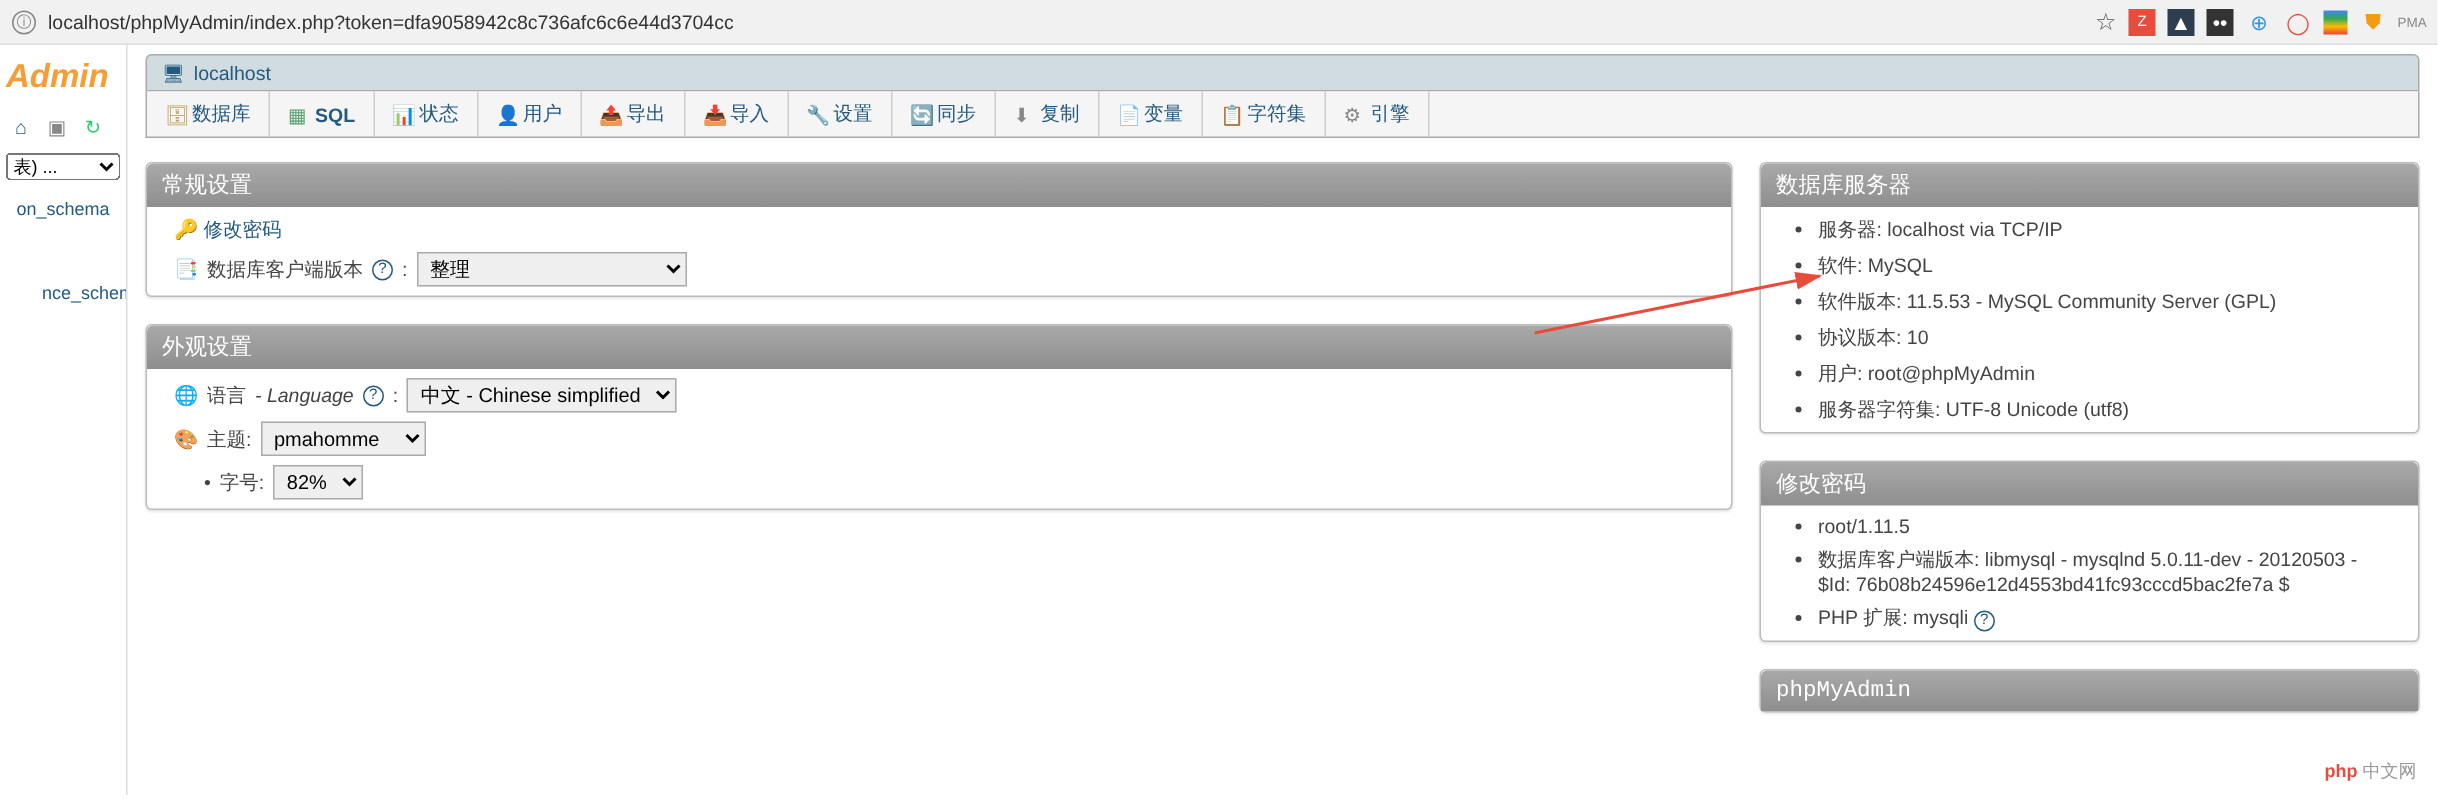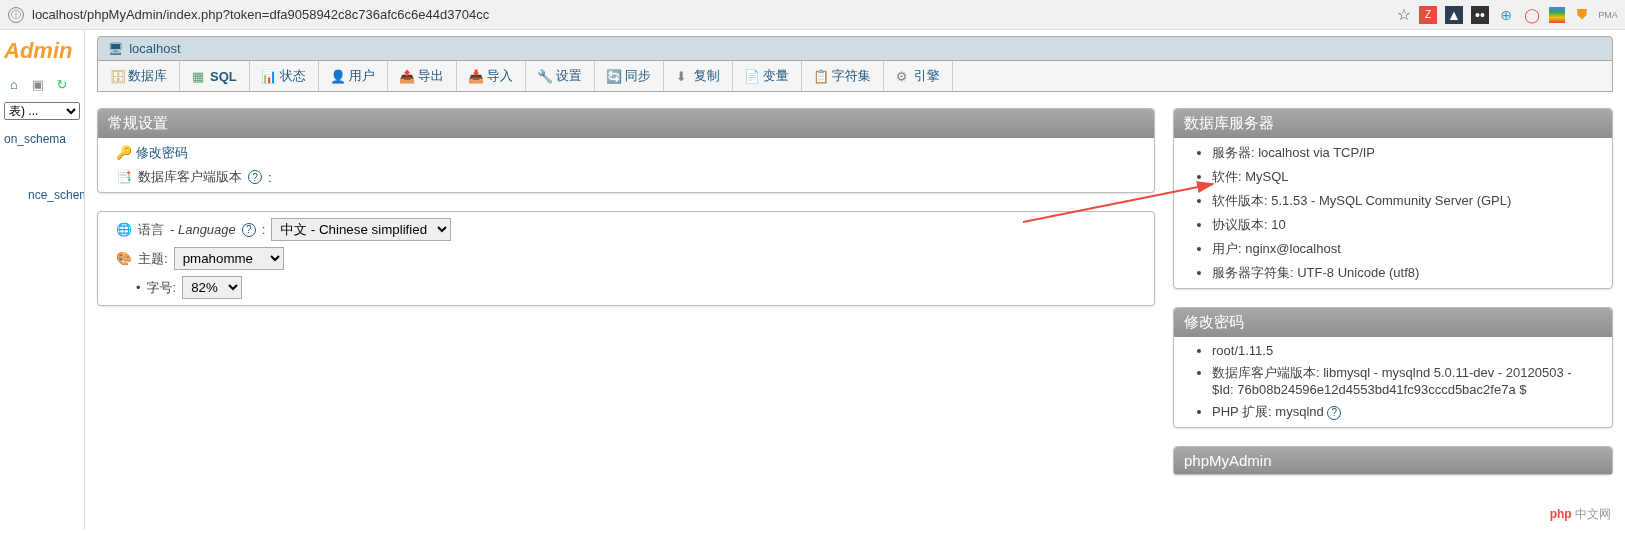--- a/index.html
+++ b/index.html
@@ -11,38 +11,38 @@
     .browser-right { margin-left: auto; display: flex; gap: 8px; align-items: center; }
     .ext-icon { width: 18px; height: 18px; display: flex; align-items: center; justify-content: center; font-size: 14px; }
     
     .container { display: flex; }
     
     .sidebar { width: 85px; border-right: 1px solid #ddd; min-height: 500px; overflow: hidden; }
     .logo { color: #f89d33; font-weight: bold; font-size: 22px; padding: 8px 0 8px 4px; font-style: italic; }
     .sidebar-icons { display: flex; gap: 8px; padding: 4px 6px; }
     .sb-icon { width: 16px; height: 16px; display: flex; align-items: center; justify-content: center; }
     .sidebar select { width: 76px; margin: 6px 4px; font-size: 12px; }
-    .sidebar-item { padding: 6px 4px; color: #235a81; font-size: 12px; white-space: nowrap; text-align: left; }
+    .sidebar-item { padding: 6px 4px; color: #235a81; font-size: 12px; white-space: nowrap; text-align: center; }
     
     .main { flex: 1; padding: 0 12px 12px 12px; }
     
     .server-bar { background: #d0dce0; border: 1px solid #aaa; border-radius: 4px 4px 0 0; padding: 4px 10px; margin-top: 6px; display: flex; align-items: center; gap: 6px; }
     .server-bar .s-icon { font-size: 12px; }
     .server-bar a { color: #235a81; text-decoration: none; }
     
     .tabs { background: #f5f5f5; border: 1px solid #aaa; border-top: none; display: flex; }
     .tab { padding: 6px 12px; border-right: 1px solid #ccc; color: #235a81; display: flex; align-items: center; gap: 4px; cursor: pointer; }
     .tab .t-icon { width: 14px; height: 14px; display: inline-block; }
     
     .panels-row { display: flex; gap: 18px; margin-top: 16px; position: relative; }
     .left-col { flex: 1; }
     .right-col { width: 440px; }
     
     .panel { border: 1px solid #bbb; border-radius: 4px; background: #fff; margin-bottom: 18px; box-shadow: 0 1px 2px rgba(0,0,0,0.1); }
-    .panel-header { background: linear-gradient(#a9a9a9, #8e8e8e); color: #fff; padding: 5px 10px; font-size: 15px; border-radius: 4px 4px 0 0; }
+    .panel-header { background: linear-gradient(#a9a9a9, #8e8e8e); color: #fff; padding: 5px 10px; font-size: 15px; border-radius: 4px 4px 0 0; font-family: Liberation Mono, monospace; }
     .panel-body { padding: 0 18px; }
     .panel-body ul { list-style: disc; padding-left: 20px; }
     .panel-body li { margin: 6px 0; color: #444; }
     .panel-body a { color: #235a81; text-decoration: none; }
     .form-row { display: flex; align-items: center; gap: 6px; margin: 8px 0; }
     .form-row select { border: 1px solid #aaa; padding: 2px 4px; min-width: 180px; }
     .help-icon { width: 14px; height: 14px; border: 1px solid #235a81; border-radius: 50%; display: inline-flex; align-items: center; justify-content: center; font-size: 10px; color: #235a81; }
     .icon-sm { width: 16px; height: 16px; display: inline-block; }
     
     .italic { font-style: italic; }
@@ -150,26 +150,28 @@
           <div class="panel-body">
             <ul style="list-style:none;padding-left:0;">
               <li>
                 <span class="icon-sm" style="color:#c0a050;">🔑</span>
                 <a href="#">修改密码</a>
               </li>
               <li class="form-row">
                 <span class="icon-sm" style="color:#888;">📑</span>
                 <span>数据库客户端版本</span>
                 <span class="help-icon">?</span>:
-              </li>
-            </ul>
-          </div>
-        </div>
-
-        <div class="panel">
+                <select><option>整理</option></select>
+              </li>
+            </ul>
+          </div>
+        </div>
+
+        <div class="panel">
+          <div class="panel-header">外观设置</div>
           <div class="panel-body">
             <ul style="list-style:none;padding-left:0;">
               <li class="form-row">
                 <span class="icon-sm" style="color:#5a8ec0;">🌐</span>
                 <span>语言</span>
                 <span class="italic"> - <span>Language</span></span>
                 <span class="help-icon">?</span>:
                 <select><option>中文 - Chinese simplified</option></select>
               </li>
               <li class="form-row">
@@ -187,35 +189,35 @@
         </div>
       </div>
 
       <div class="right-col">
         <div class="panel">
           <div class="panel-header">数据库服务器</div>
           <div class="panel-body">
             <ul>
               <li>服务器: localhost via TCP/IP</li>
               <li>软件: MySQL</li>
-              <li>软件版本: 5.1.53 - MySQL Community Server (GPL)</li>
+              <li>软件版本: 11.5.53 - MySQL Community Server (GPL)</li>
               <li>协议版本: 10</li>
-              <li>用户: nginx@localhost</li>
+              <li>用户: root@phpMyAdmin</li>
               <li>服务器字符集: UTF-8 Unicode (utf8)</li>
             </ul>
           </div>
         </div>
 
         <div class="panel">
           <div class="panel-header">修改密码</div>
           <div class="panel-body">
             <ul>
               <li>root/1.11.5</li>
               <li>数据库客户端版本: libmysql - mysqlnd 5.0.11-dev - 20120503 - $Id: 76b08b24596e12d4553bd41fc93cccd5bac2fe7a $</li>
-              <li><span>PHP 扩展: mysqlnd</span> <span class="help-icon">?</span></li>
+              <li><span>PHP 扩展: mysqli</span> <span class="help-icon">?</span></li>
             </ul>
           </div>
         </div>
 
         <div class="panel" style="margin-bottom:0;">
           <div class="panel-header">phpMyAdmin</div>
         </div>
       </div>
 
       <svg class="arrow" width="200" height="50">

